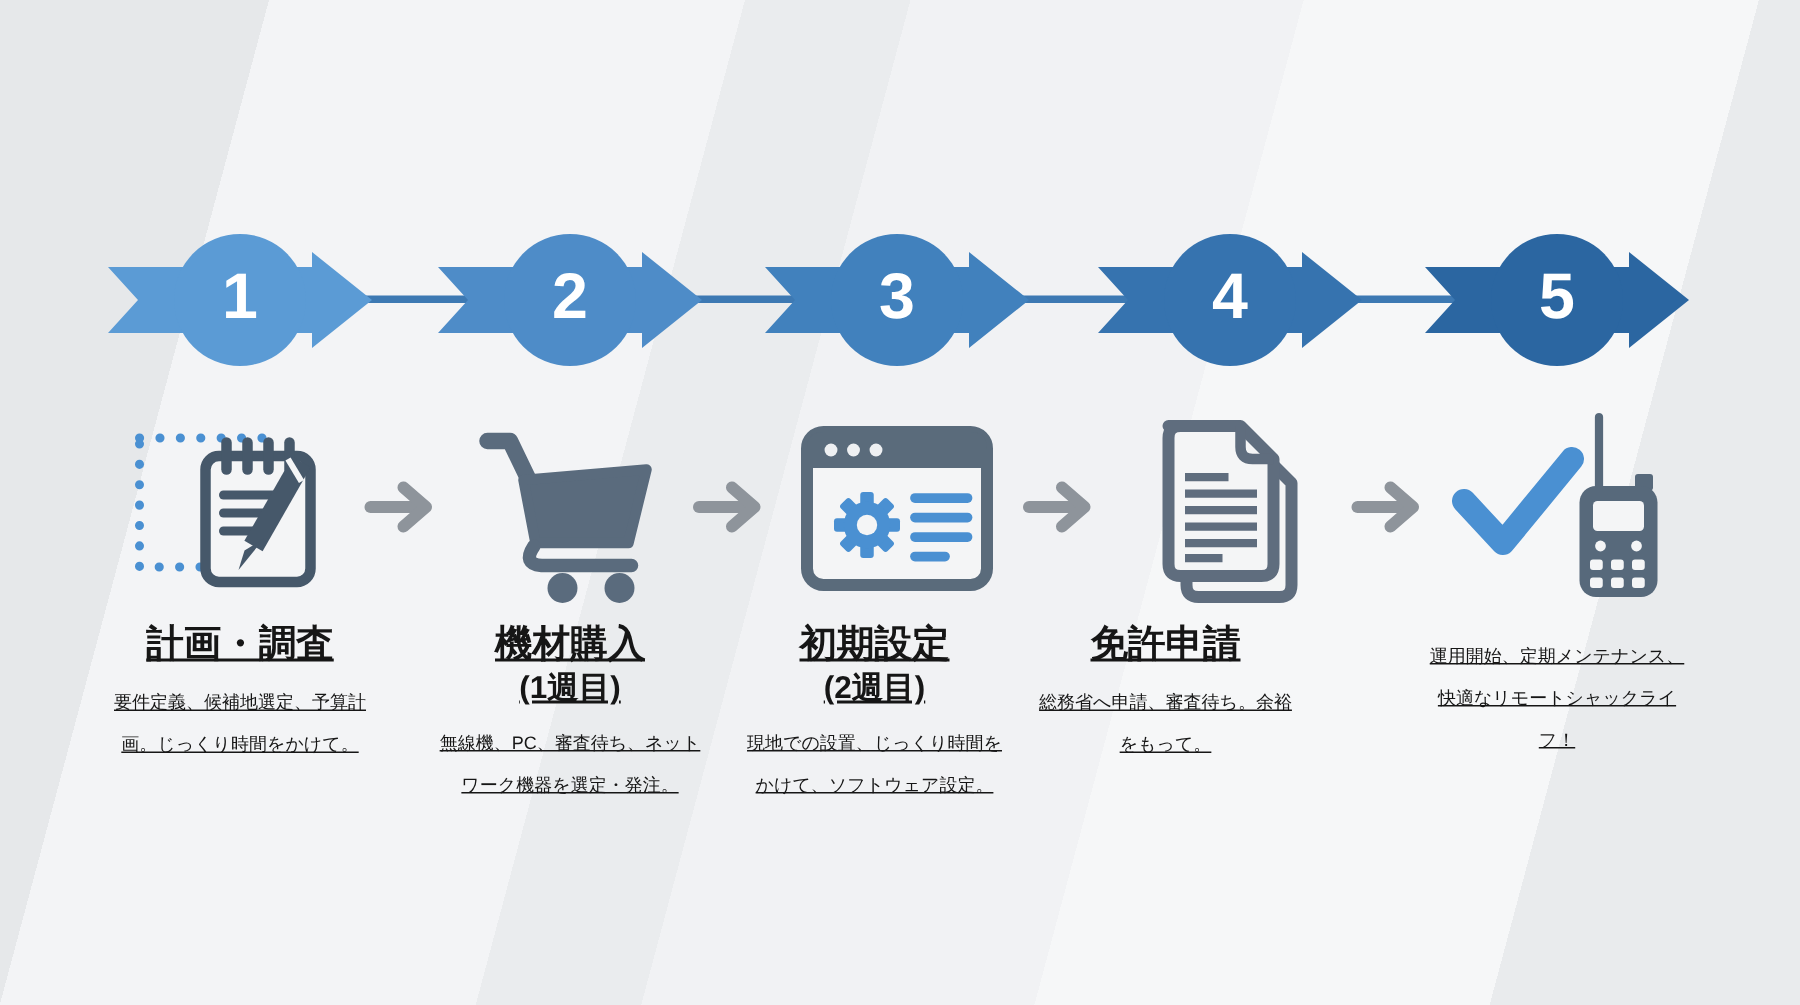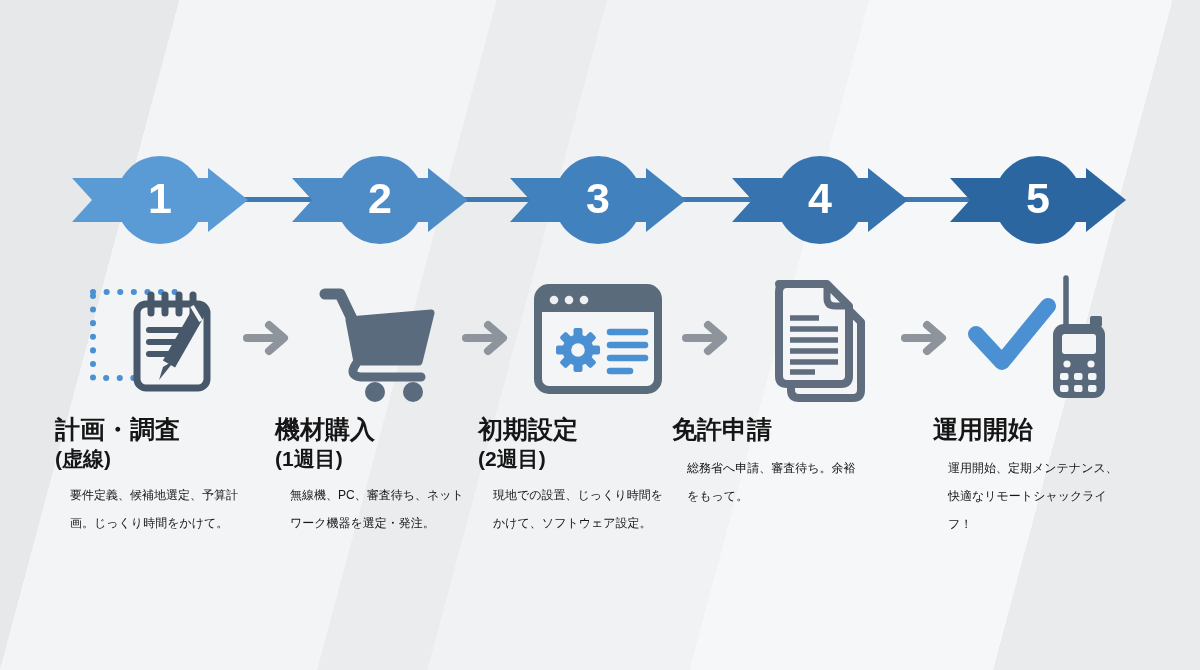--- a/index.html
+++ b/index.html
@@ -25,21 +25,21 @@
     position:absolute;top:142px;width:176px;height:116px;z-index:1;
   }
   .node-num{
     position:absolute;left:0;top:0;width:176px;height:112px;
     display:flex;align-items:center;justify-content:center;
     color:#ffffff;font-size:43px;font-weight:bold;
   }
   .icon-box{position:absolute;z-index:1;}
   .flow-arrow{position:absolute;top:318px;z-index:1;}
   .step-text{
-    position:absolute;top:414px;width:210px;text-align:left;color:#161616;z-index:1;
+    position:absolute;top:414px;width:210px;text-align:center;color:#161616;z-index:1;text-decoration:underline;
   }
   .step-title{font-size:25px;font-weight:bold;line-height:31px;}
   .step-subtitle{font-size:21px;font-weight:bold;line-height:27px;}
   .step-desc{
     font-size:12px;line-height:28px;width:180px;margin:9px auto 0 auto;
   }
 </style>
 </head>
 <body>
 
@@ -221,35 +221,33 @@
   </div>
   <div class="flow-arrow" style="left:900px">
     <svg width="56" height="40" viewBox="0 0 56 40">
       <path d="M5,20 H37" fill="none" stroke="#8e949b" stroke-width="8" stroke-linecap="round"></path>
       <path d="M27,7 L42,20 L27,33" fill="none" stroke="#8e949b" stroke-width="8" stroke-linecap="round" stroke-linejoin="round"></path>
     </svg>
   </div>
 
   <div class="step-text" style="left:55px">
     <div class="step-title">計画・調査</div>
-    <div class="step-subtitle">(虚線)</div>
     <div class="step-desc">要件定義、候補地選定、予算計画。じっくり時間をかけて。</div>
   </div>
   <div class="step-text" style="left:275px">
     <div class="step-title">機材購入</div>
     <div class="step-subtitle">(1週目)</div>
     <div class="step-desc">無線機、PC、審査待ち、ネットワーク機器を選定・発注。</div>
   </div>
   <div class="step-text" style="left:478px">
     <div class="step-title">初期設定</div>
     <div class="step-subtitle">(2週目)</div>
     <div class="step-desc">現地での設置、じっくり時間をかけて、ソフトウェア設定。</div>
   </div>
   <div class="step-text" style="left:672px">
     <div class="step-title">免許申請</div>
     <div class="step-desc">総務省へ申請、審査待ち。余裕をもって。</div>
   </div>
   <div class="step-text" style="left:933px">
-    <div class="step-title">運用開始</div>
     <div class="step-desc">運用開始、定期メンテナンス、快適なリモートシャックライフ！</div>
   </div>
 
 </div>
 
 </body></html>

